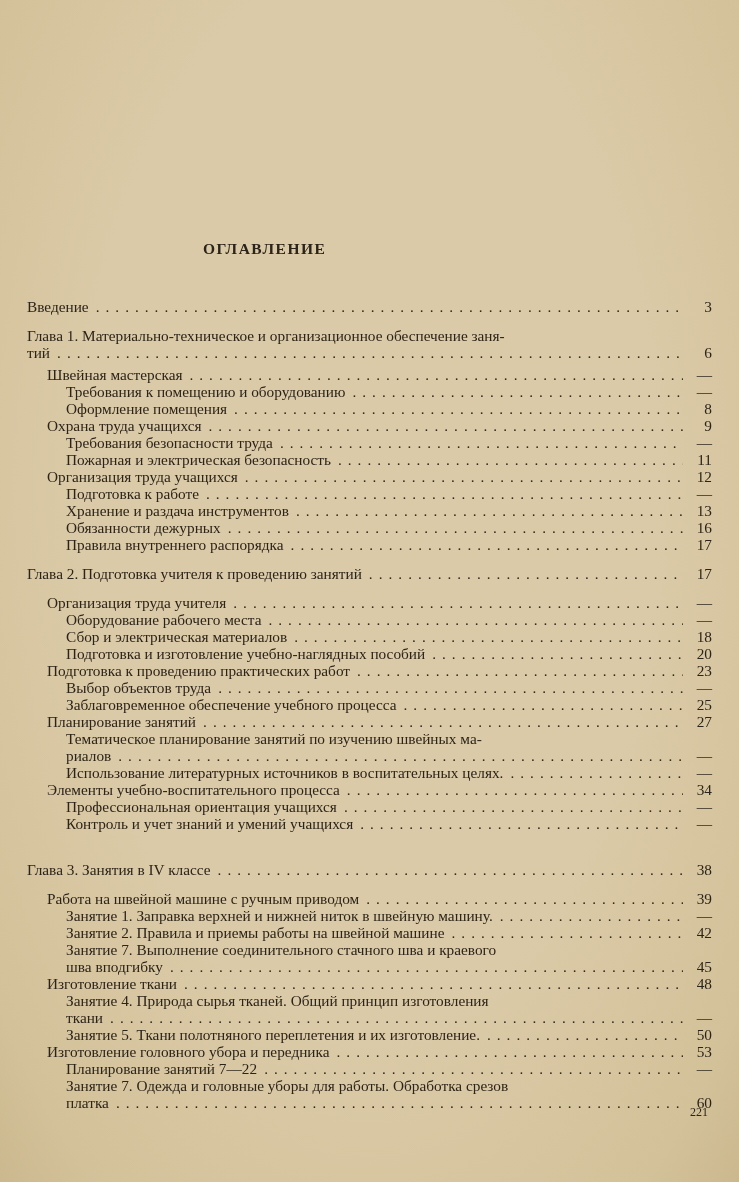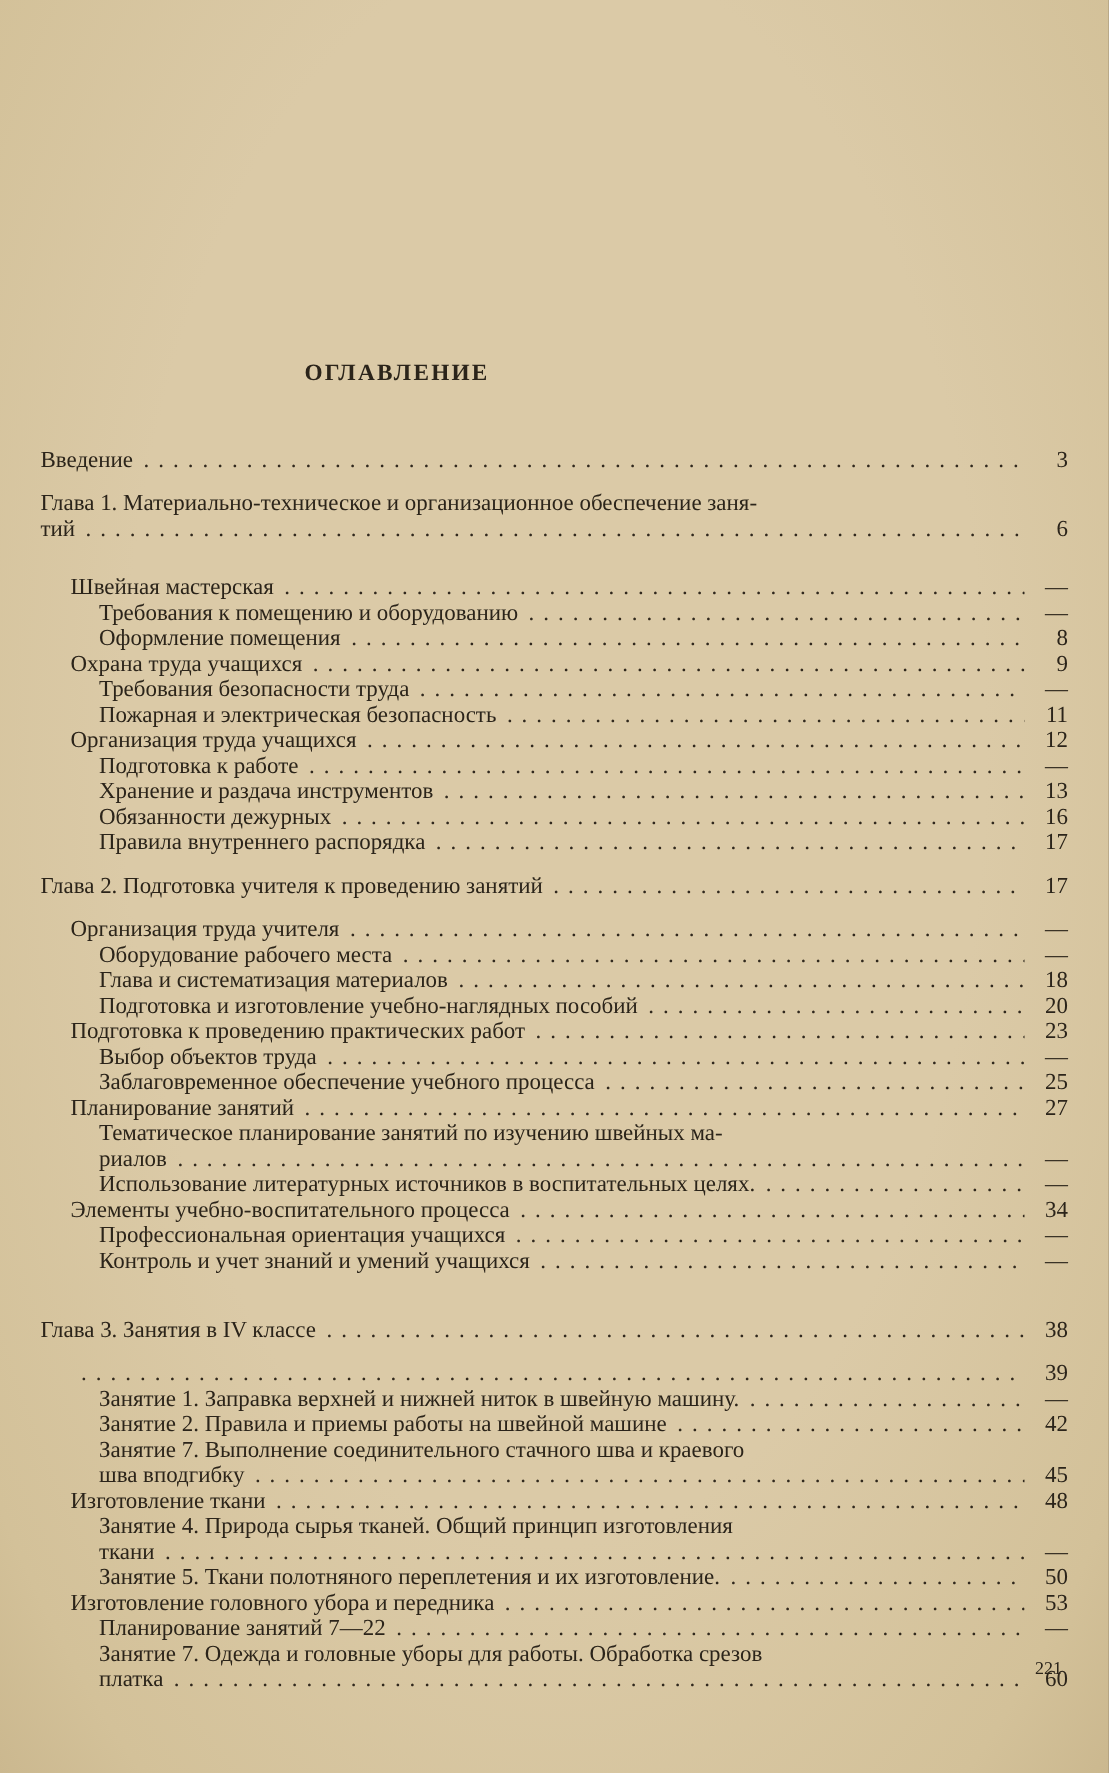--- a/index.html
+++ b/index.html
@@ -21,21 +21,21 @@
     letter-spacing: 1.5px;
   }
   .toc { font-size: 15.3px; }
   .row {
     display: flex;
     align-items: center;
     line-height: 17px;
   }
   .ind1 { padding-left: 20px; }
   .ind2 { padding-left: 39px; }
-  .gs { margin-top: 22px; }
+  .gs { margin-top: 5px; }
   .gm { margin-top: 12px; }
   .gl { margin-top: 29px; }
   .txt { white-space: nowrap; }
   .dots {
     flex: 1 1 auto;
     min-width: 8px;
     overflow: hidden;
     white-space: nowrap;
     letter-spacing: 6px;
     padding-left: 7px;
@@ -141,21 +141,21 @@
           <span class="txt">Организация труда учителя</span>
           <span class="dots"></span>
           <span class="pg">—</span>
         </div>
         <div class="row ind2">
           <span class="txt">Оборудование рабочего места</span>
           <span class="dots"></span>
           <span class="pg">—</span>
         </div>
         <div class="row ind2">
-          <span class="txt">Глава и систематизация материалов</span>
+          <span class="txt">Сбор и электрическая материалов</span>
           <span class="dots"></span>
           <span class="pg">18</span>
         </div>
         <div class="row ind2">
           <span class="txt">Подготовка и изготовление учебно-наглядных пособий</span>
           <span class="dots"></span>
           <span class="pg">20</span>
         </div>
         <div class="row ind1">
           <span class="txt">Подготовка к проведению практических работ</span>
@@ -204,20 +204,21 @@
           <span class="txt">Контроль и учет знаний и умений учащихся</span>
           <span class="dots"></span>
           <span class="pg">—</span>
         </div>
         <div class="row ind0 gl">
           <span class="txt">Глава 3. Занятия в IV классе</span>
           <span class="dots"></span>
           <span class="pg">38</span>
         </div>
         <div class="row ind1 gm">
+          <span class="txt">Работа на швейной машине с ручным приводом</span>
           <span class="dots"></span>
           <span class="pg">39</span>
         </div>
         <div class="row ind2">
           <span class="txt">Занятие 1. Заправка верхней и нижней ниток в швейную машину.</span>
           <span class="dots"></span>
           <span class="pg">—</span>
         </div>
         <div class="row ind2">
           <span class="txt">Занятие 2. Правила и приемы работы на швейной машине</span>

